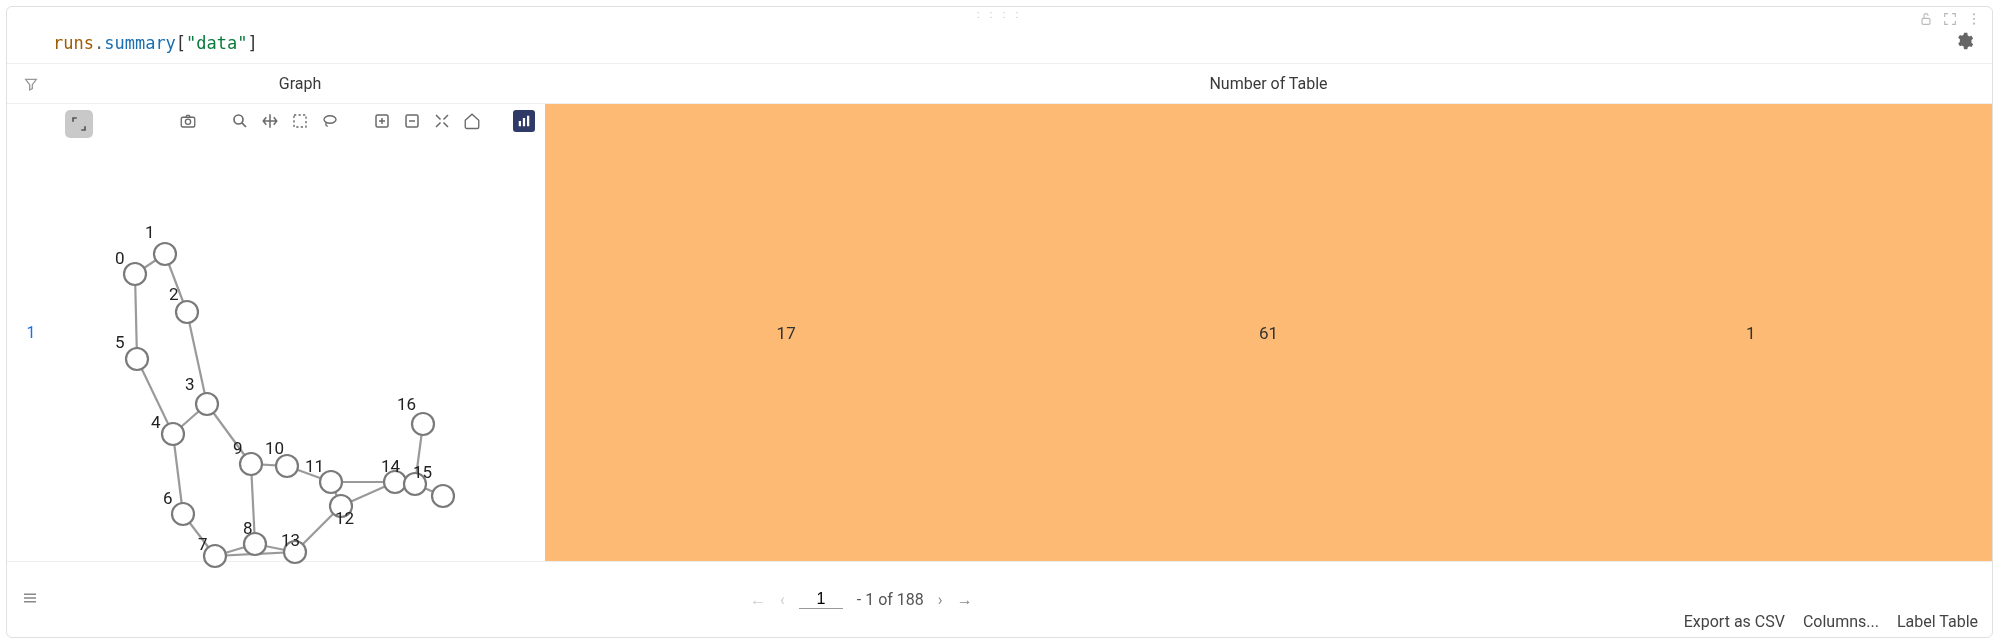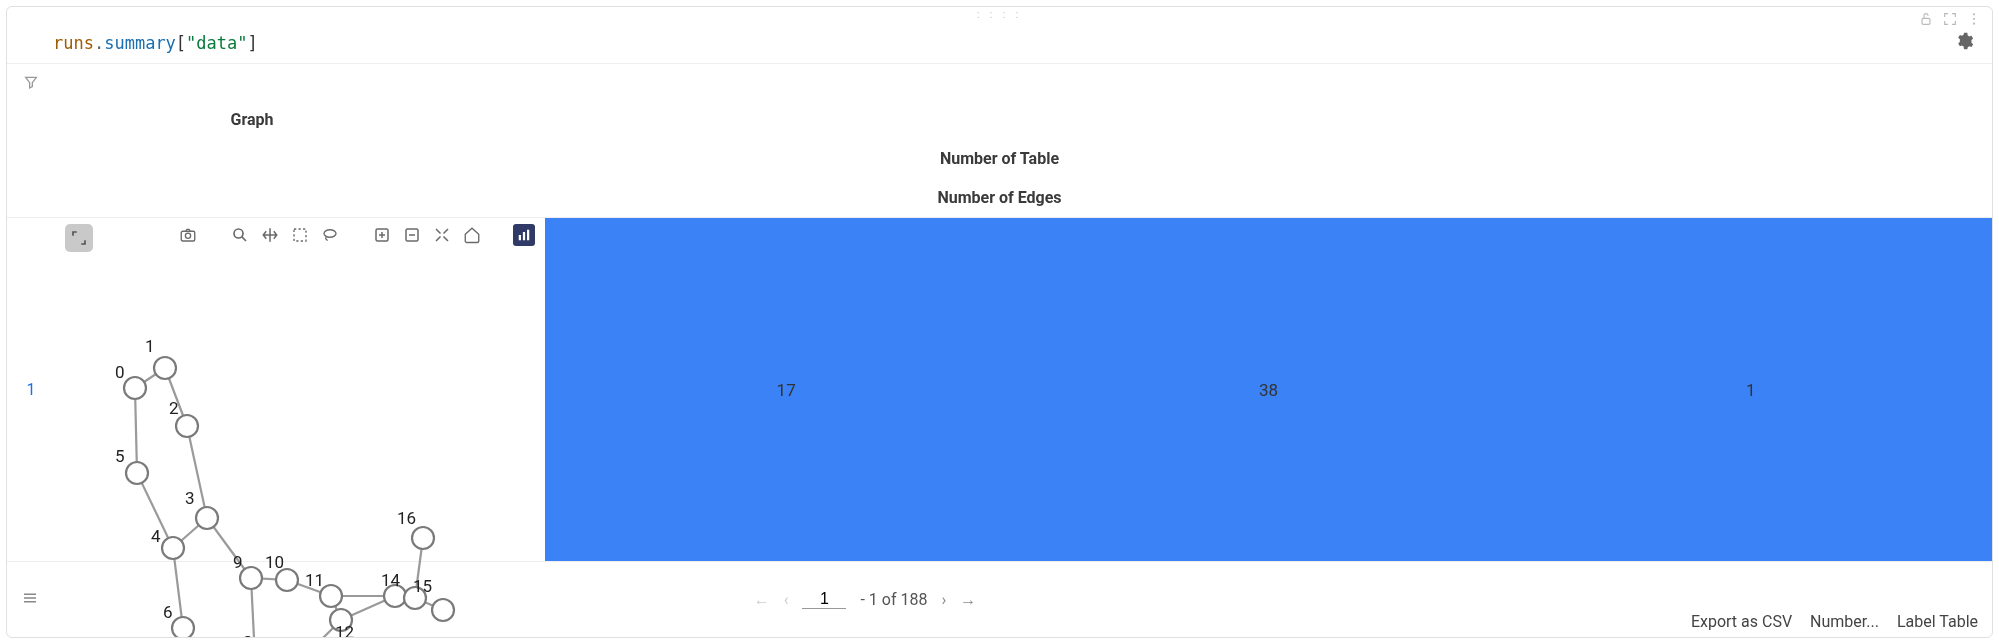--- a/index.html
+++ b/index.html
@@ -10,31 +10,31 @@
   .top-icons svg { width: 16px; height: 16px; }
   .codebar { padding: 10px 18px 8px 18px; font-family: "SFMono-Regular", Consolas, monospace; font-size: 17px; display: flex; align-items: center; justify-content: space-between; border-bottom: 1px solid #eee; }
   .codebar .code .tok-runs { color: #a05a00; margin-left: 28px; }
   .codebar .code .tok-dot { color: #666; }
   .codebar .code .tok-summary { color: #1a6fb0; }
   .codebar .code .tok-br { color: #333; }
   .codebar .code .tok-str { color: #0a7a3d; }
   .gear { color: #666; cursor: pointer; }
   .gear svg { width: 20px; height: 20px; }
   .table-area { flex: 1; display: flex; flex-direction: column; overflow: hidden; }
-  .thead { display: flex; border-bottom: 1px solid #eee; font-size: 16px; color: #3a3a3a; font-weight: 700; flex-direction: column; }
+  .thead { display: flex; border-bottom: 1px solid #eee; font-size: 16px; color: #3a3a3a; font-weight: 400; }
   .th, .td { display: flex; align-items: center; justify-content: center; }
   .col-filter { width: 48px; justify-content: center; color: #999; }
   .col-graph { width: 490px; }
   .col-nodes { flex: 1; }
   .col-edges { flex: 1; }
   .col-label { flex: 1; }
   .thead .th { padding: 10px 0; }
   .tbody { flex: 1; display: flex; }
   .row { display: flex; width: 100%; }
-  .row .td { background: #3b82f6; font-size: 17px; color: #333; }
+  .row .td { background: #fdba74; font-size: 17px; color: #333; }
   .row .col-filter { background: #fff; color: #1f6feb; font-size: 16px; }
   .row .col-graph { background: #fff; padding: 0; position: relative; justify-content: stretch; align-items: stretch; }
   .graph-wrap { width: 100%; height: 100%; position: relative; }
   .plotly-bar { position: absolute; top: 6px; right: 10px; display: flex; gap: 8px; align-items: center; z-index: 5; }
   .plotly-bar .pbtn { width: 22px; height: 22px; display: flex; align-items: center; justify-content: center; color: #6a6a6a; cursor: pointer; border-radius: 3px; }
   .plotly-bar .pbtn.active { background: #2f3b66; color: #fff; }
   .plotly-bar .spacer { width: 14px; }
   .expand-btn { position: absolute; top: 6px; left: 10px; width: 28px; height: 28px; border-radius: 5px; background: #c9c9c9; display: flex; align-items: center; justify-content: center; color: #555; cursor: pointer; z-index: 5; }
   .graph-svg { position: absolute; inset: 0; }
   .node-circle { fill: #fff; stroke: #7a7a7a; stroke-width: 2.2; }
@@ -92,21 +92,20 @@
     <div class="thead">
       <div class="th col-filter">
         <span class="icon">
           <svg width="16" height="16" viewBox="0 0 24 24" fill="none" stroke="currentColor" stroke-width="2">
               <path d="M4 5h16L14 13v6l-4 2v-8L4 5z"></path>
             </svg>
         </span>
       </div>
       <div class="th col-graph">Graph</div>
       <div class="th col-nodes">Number of Table</div>
-      <div class="th col-edges">Number of Edges</div>
     </div>
 
     <div class="tbody">
       <div class="row">
         <div class="td col-filter">1</div>
         <div class="td col-graph">
           <div class="graph-wrap">
             <div class="expand-btn">
               <svg width="18" height="18" viewBox="0 0 24 24" fill="none" stroke="currentColor" stroke-width="2.2">
                   <path d="M4 9V4h5M20 15v5h-5"></path>
@@ -234,39 +233,39 @@
                 <circle class="node-circle" cx="360" cy="380" r="11"></circle>
                   <text class="node-label" x="358" y="374">15</text>
                 <circle class="node-circle" cx="368" cy="320" r="11"></circle>
                   <text class="node-label" x="342" y="306">16</text>
                 <circle class="node-circle" cx="388" cy="392" r="11"></circle>
               </g>
             </svg>
           </div>
         </div>
         <div class="td col-nodes">17</div>
-        <div class="td col-edges">38</div>
+        <div class="td col-edges">61</div>
         <div class="td col-label">1</div>
       </div>
     </div>
 
     <div class="footer">
       <span class="left-ico">
         <svg viewBox="0 0 24 24" fill="none" stroke="currentColor" stroke-width="2">
             <path d="M4 7h16M4 12h16M4 17h16"></path>
           </svg>
       </span>
       <div class="pager">
         <span class="nav disabled">←</span>
         <span class="nav disabled">‹</span>
         <input value="1" style="">
         <span>- 1 of 188</span>
         <span class="nav">›</span>
         <span class="nav">→</span>
       </div>
       <div class="right-actions">
         <span>Export as CSV</span>
-        <span>Number...</span>
+        <span>Columns...</span>
         <span>Label Table</span>
       </div>
     </div>
   </div>
 </div>
 
 </body></html>

